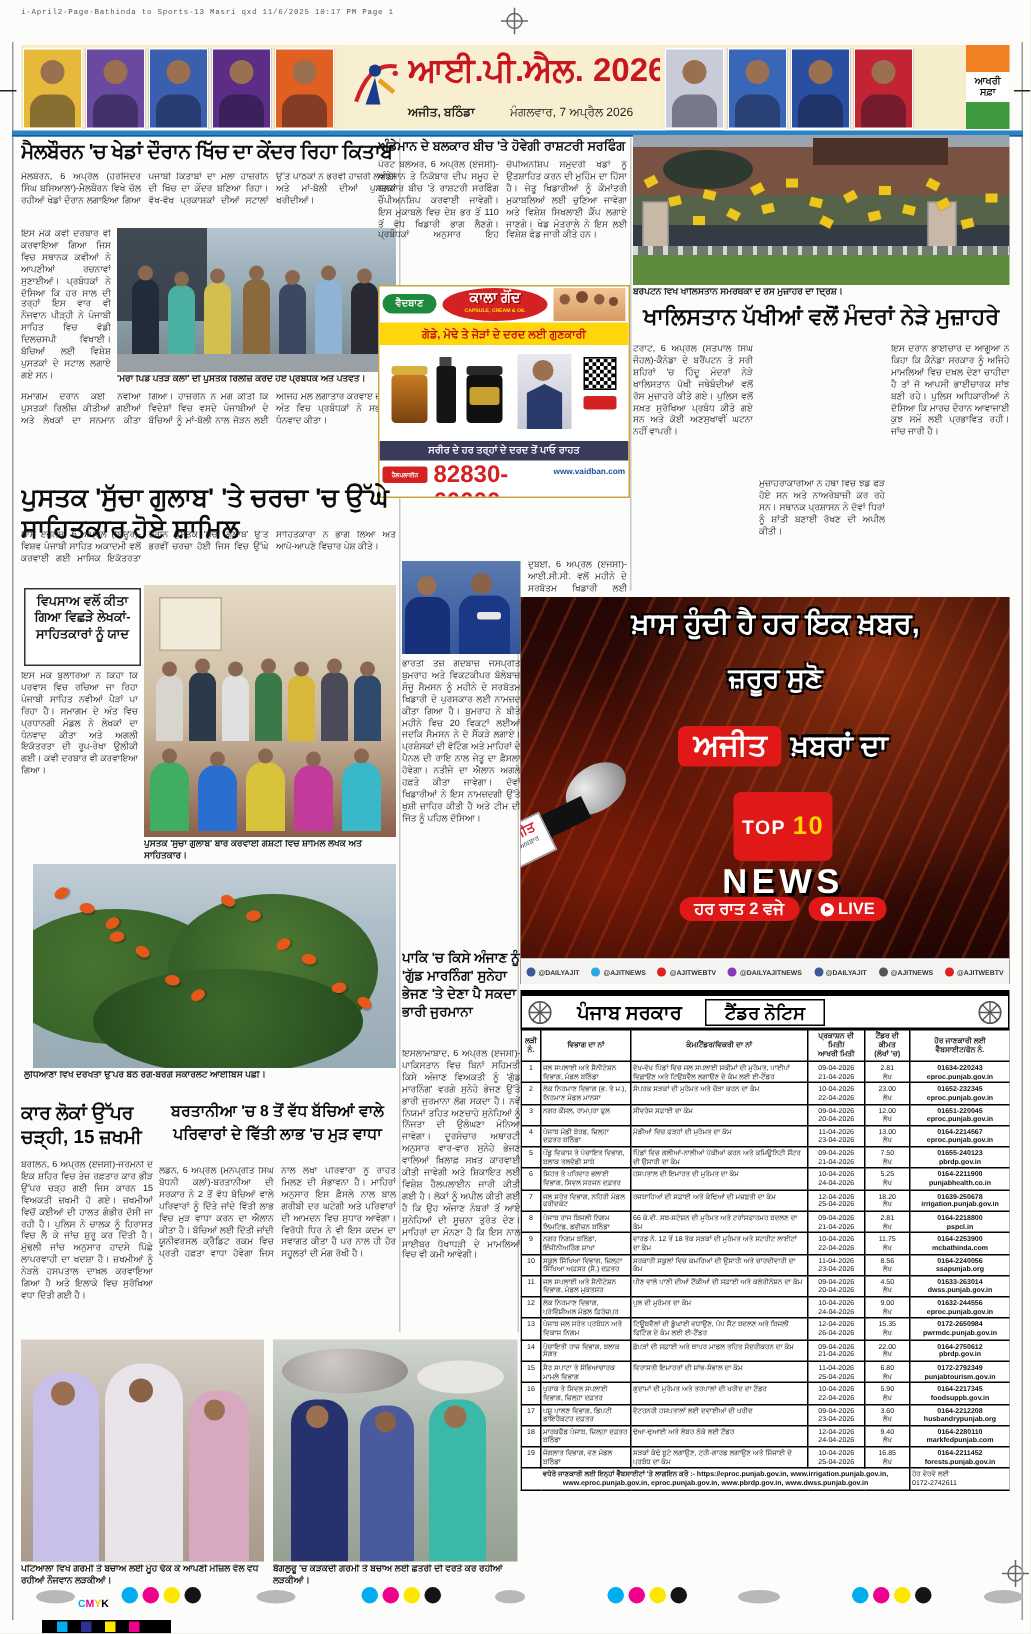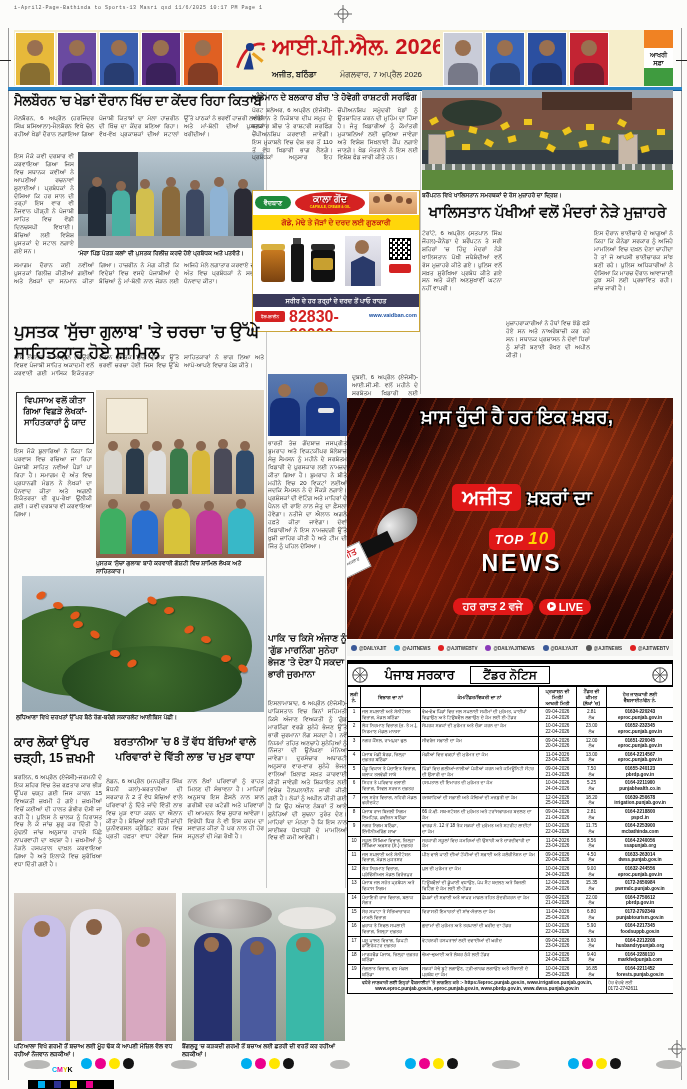--- a/index.html
+++ b/index.html
@@ -219,27 +219,28 @@
     <span style="left:50px;top:34px;width:16px;height:5px;background:#e8e8e8;border-radius:2px"></span>
   </div>
   <div class="t body-text" style="left:352px;top:374px;width:66px;height:22px">ਦੁਬਈ, 6 ਅਪ੍ਰੈਲ (ਏਜੰਸੀ)-ਆਈ.ਸੀ.ਸੀ. ਵਲੋਂ ਮਹੀਨੇ ਦੇ ਸਰਬੋਤਮ ਖਿਡਾਰੀ ਲਈ ਨਾਮਜ਼ਦਗੀਆਂ ਦਾ ਐਲਾਨ ਕੀਤਾ ਗਿਆ।</div>
   <div class="t body-text" style="left:268px;top:440px;width:79px;height:188px">ਭਾਰਤੀ ਤੇਜ਼ ਗੇਂਦਬਾਜ਼ ਜਸਪ੍ਰੀਤ ਬੁਮਰਾਹ ਅਤੇ ਵਿਕਟਕੀਪਰ ਬੱਲੇਬਾਜ਼ ਸੰਜੂ ਸੈਮਸਨ ਨੂੰ ਮਹੀਨੇ ਦੇ ਸਰਬੋਤਮ ਖਿਡਾਰੀ ਦੇ ਪੁਰਸਕਾਰ ਲਈ ਨਾਮਜ਼ਦ ਕੀਤਾ ਗਿਆ ਹੈ। ਬੁਮਰਾਹ ਨੇ ਬੀਤੇ ਮਹੀਨੇ ਵਿਚ 20 ਵਿਕਟਾਂ ਲਈਆਂ ਜਦਕਿ ਸੈਮਸਨ ਨੇ ਦੋ ਸੈਂਕੜੇ ਲਗਾਏ। ਪ੍ਰਸ਼ੰਸਕਾਂ ਦੀ ਵੋਟਿੰਗ ਅਤੇ ਮਾਹਿਰਾਂ ਦੇ ਪੈਨਲ ਦੀ ਰਾਇ ਨਾਲ ਜੇਤੂ ਦਾ ਫ਼ੈਸਲਾ ਹੋਵੇਗਾ। ਨਤੀਜੇ ਦਾ ਐਲਾਨ ਅਗਲੇ ਹਫ਼ਤੇ ਕੀਤਾ ਜਾਵੇਗਾ। ਦੋਵਾਂ ਖਿਡਾਰੀਆਂ ਨੇ ਇਸ ਨਾਮਜ਼ਦਗੀ ਉੱਤੇ ਖੁਸ਼ੀ ਜ਼ਾਹਿਰ ਕੀਤੀ ਹੈ ਅਤੇ ਟੀਮ ਦੀ ਜਿੱਤ ਨੂੰ ਪਹਿਲ ਦੱਸਿਆ।</div>
 
   <div class="t hl" style="left:268px;top:632px;width:79px;height:64px;font-size:9px;line-height:1.35">ਪਾਕਿ 'ਚ ਕਿਸੇ ਅੰਜਾਣ ਨੂੰ 'ਗੁੱਡ ਮਾਰਨਿੰਗ' ਸੁਨੇਹਾ ਭੇਜਣ 'ਤੇ ਦੇਣਾ ਪੈ ਸਕਦਾ ਭਾਰੀ ਜੁਰਮਾਨਾ</div>
   <div class="t body-text" style="left:268px;top:700px;width:79px;height:188px">ਇਸਲਾਮਾਬਾਦ, 6 ਅਪ੍ਰੈਲ (ਏਜੰਸੀ)-ਪਾਕਿਸਤਾਨ ਵਿਚ ਬਿਨਾਂ ਸਹਿਮਤੀ ਕਿਸੇ ਅੰਜਾਣ ਵਿਅਕਤੀ ਨੂੰ 'ਗੁੱਡ ਮਾਰਨਿੰਗ' ਵਰਗੇ ਸੁਨੇਹੇ ਭੇਜਣ ਉੱਤੇ ਭਾਰੀ ਜੁਰਮਾਨਾ ਲੱਗ ਸਕਦਾ ਹੈ। ਨਵੇਂ ਨਿਯਮਾਂ ਤਹਿਤ ਅਣਚਾਹੇ ਸੁਨੇਹਿਆਂ ਨੂੰ ਨਿੱਜਤਾ ਦੀ ਉਲੰਘਣਾ ਮੰਨਿਆ ਜਾਵੇਗਾ। ਦੂਰਸੰਚਾਰ ਅਥਾਰਟੀ ਅਨੁਸਾਰ ਵਾਰ-ਵਾਰ ਸੁਨੇਹੇ ਭੇਜਣ ਵਾਲਿਆਂ ਖ਼ਿਲਾਫ਼ ਸਖ਼ਤ ਕਾਰਵਾਈ ਕੀਤੀ ਜਾਵੇਗੀ ਅਤੇ ਸ਼ਿਕਾਇਤ ਲਈ ਵਿਸ਼ੇਸ਼ ਹੈਲਪਲਾਈਨ ਜਾਰੀ ਕੀਤੀ ਗਈ ਹੈ। ਲੋਕਾਂ ਨੂੰ ਅਪੀਲ ਕੀਤੀ ਗਈ ਹੈ ਕਿ ਉਹ ਅੰਜਾਣ ਨੰਬਰਾਂ ਤੋਂ ਆਏ ਸੁਨੇਹਿਆਂ ਦੀ ਸੂਚਨਾ ਤੁਰੰਤ ਦੇਣ। ਮਾਹਿਰਾਂ ਦਾ ਮੰਨਣਾ ਹੈ ਕਿ ਇਸ ਨਾਲ ਸਾਈਬਰ ਧੋਖਾਧੜੀ ਦੇ ਮਾਮਲਿਆਂ ਵਿਚ ਵੀ ਕਮੀ ਆਵੇਗੀ।</div>
 
   <div id="ad-bulletin" class="t" style="left:347px;top:398px;width:326px;height:258px">
     <div class="t outline" style="left:30px;top:8px;width:280px;font-size:19px;font-weight:bold">ਖ਼ਾਸ ਹੁੰਦੀ ਹੈ ਹਰ ਇਕ ਖ਼ਬਰ,</div>
+    <div class="t outline" style="left:30px;top:44px;width:280px;font-size:18px;font-weight:bold">ਜ਼ਰੂਰ ਸੁਣੋ</div>
     <div class="t" style="left:40px;top:86px;width:270px;display:flex;justify-content:center;align-items:center;gap:6px">
       <span class="redbox" style="font-size:20px;padding:2px 10px">ਅਜੀਤ</span>
       <span class="outline" style="font-size:19px;font-weight:bold">ਖ਼ਬਰਾਂ ਦਾ</span>
     </div>
     <div class="t" style="left:40px;top:130px;width:270px;display:flex;justify-content:center;align-items:flex-start;gap:10px">
       <span style="display:inline-flex;flex-direction:column;align-items:center">
-        <span class="redbox" style="font-size:13px;font-style:italic;padding:1px 6px;letter-spacing:1px"><span>TOP</span> <span style="color:#ffd400;font-size:17px">10</span></span>
+        <span class="redbox" style="font-size:13px;padding:13px 6px;letter-spacing:1px"><span>TOP</span> <span style="color:#ffd400;font-size:17px">10</span></span>
         <span style="font-size:23px;font-weight:bold;letter-spacing:3px;color:#fff;text-shadow:2px 2px 0 #000">NEWS</span>
       </span>
     </div>
     <div class="t" style="left:60px;top:200px;width:230px;display:flex;justify-content:center;align-items:center;gap:6px">
       <span class="redbox" style="font-size:11px;padding:2px 10px;border-radius:8px">ਹਰ ਰਾਤ 2 ਵਜੇ</span>
       <span class="redbox" style="font-size:11px;padding:2px 8px;border-radius:8px;display:inline-flex;align-items:center;gap:3px">
         <span style="display:inline-block;width:9px;height:9px;border-radius:50%;background:#fff;position:relative">
             <span style="position:absolute;left:3px;top:2px;width:0;height:0;border-left:4px solid #e01818;border-top:2.5px solid transparent;border-bottom:2.5px solid transparent"></span>
           </span>
         <span>LIVE</span>

